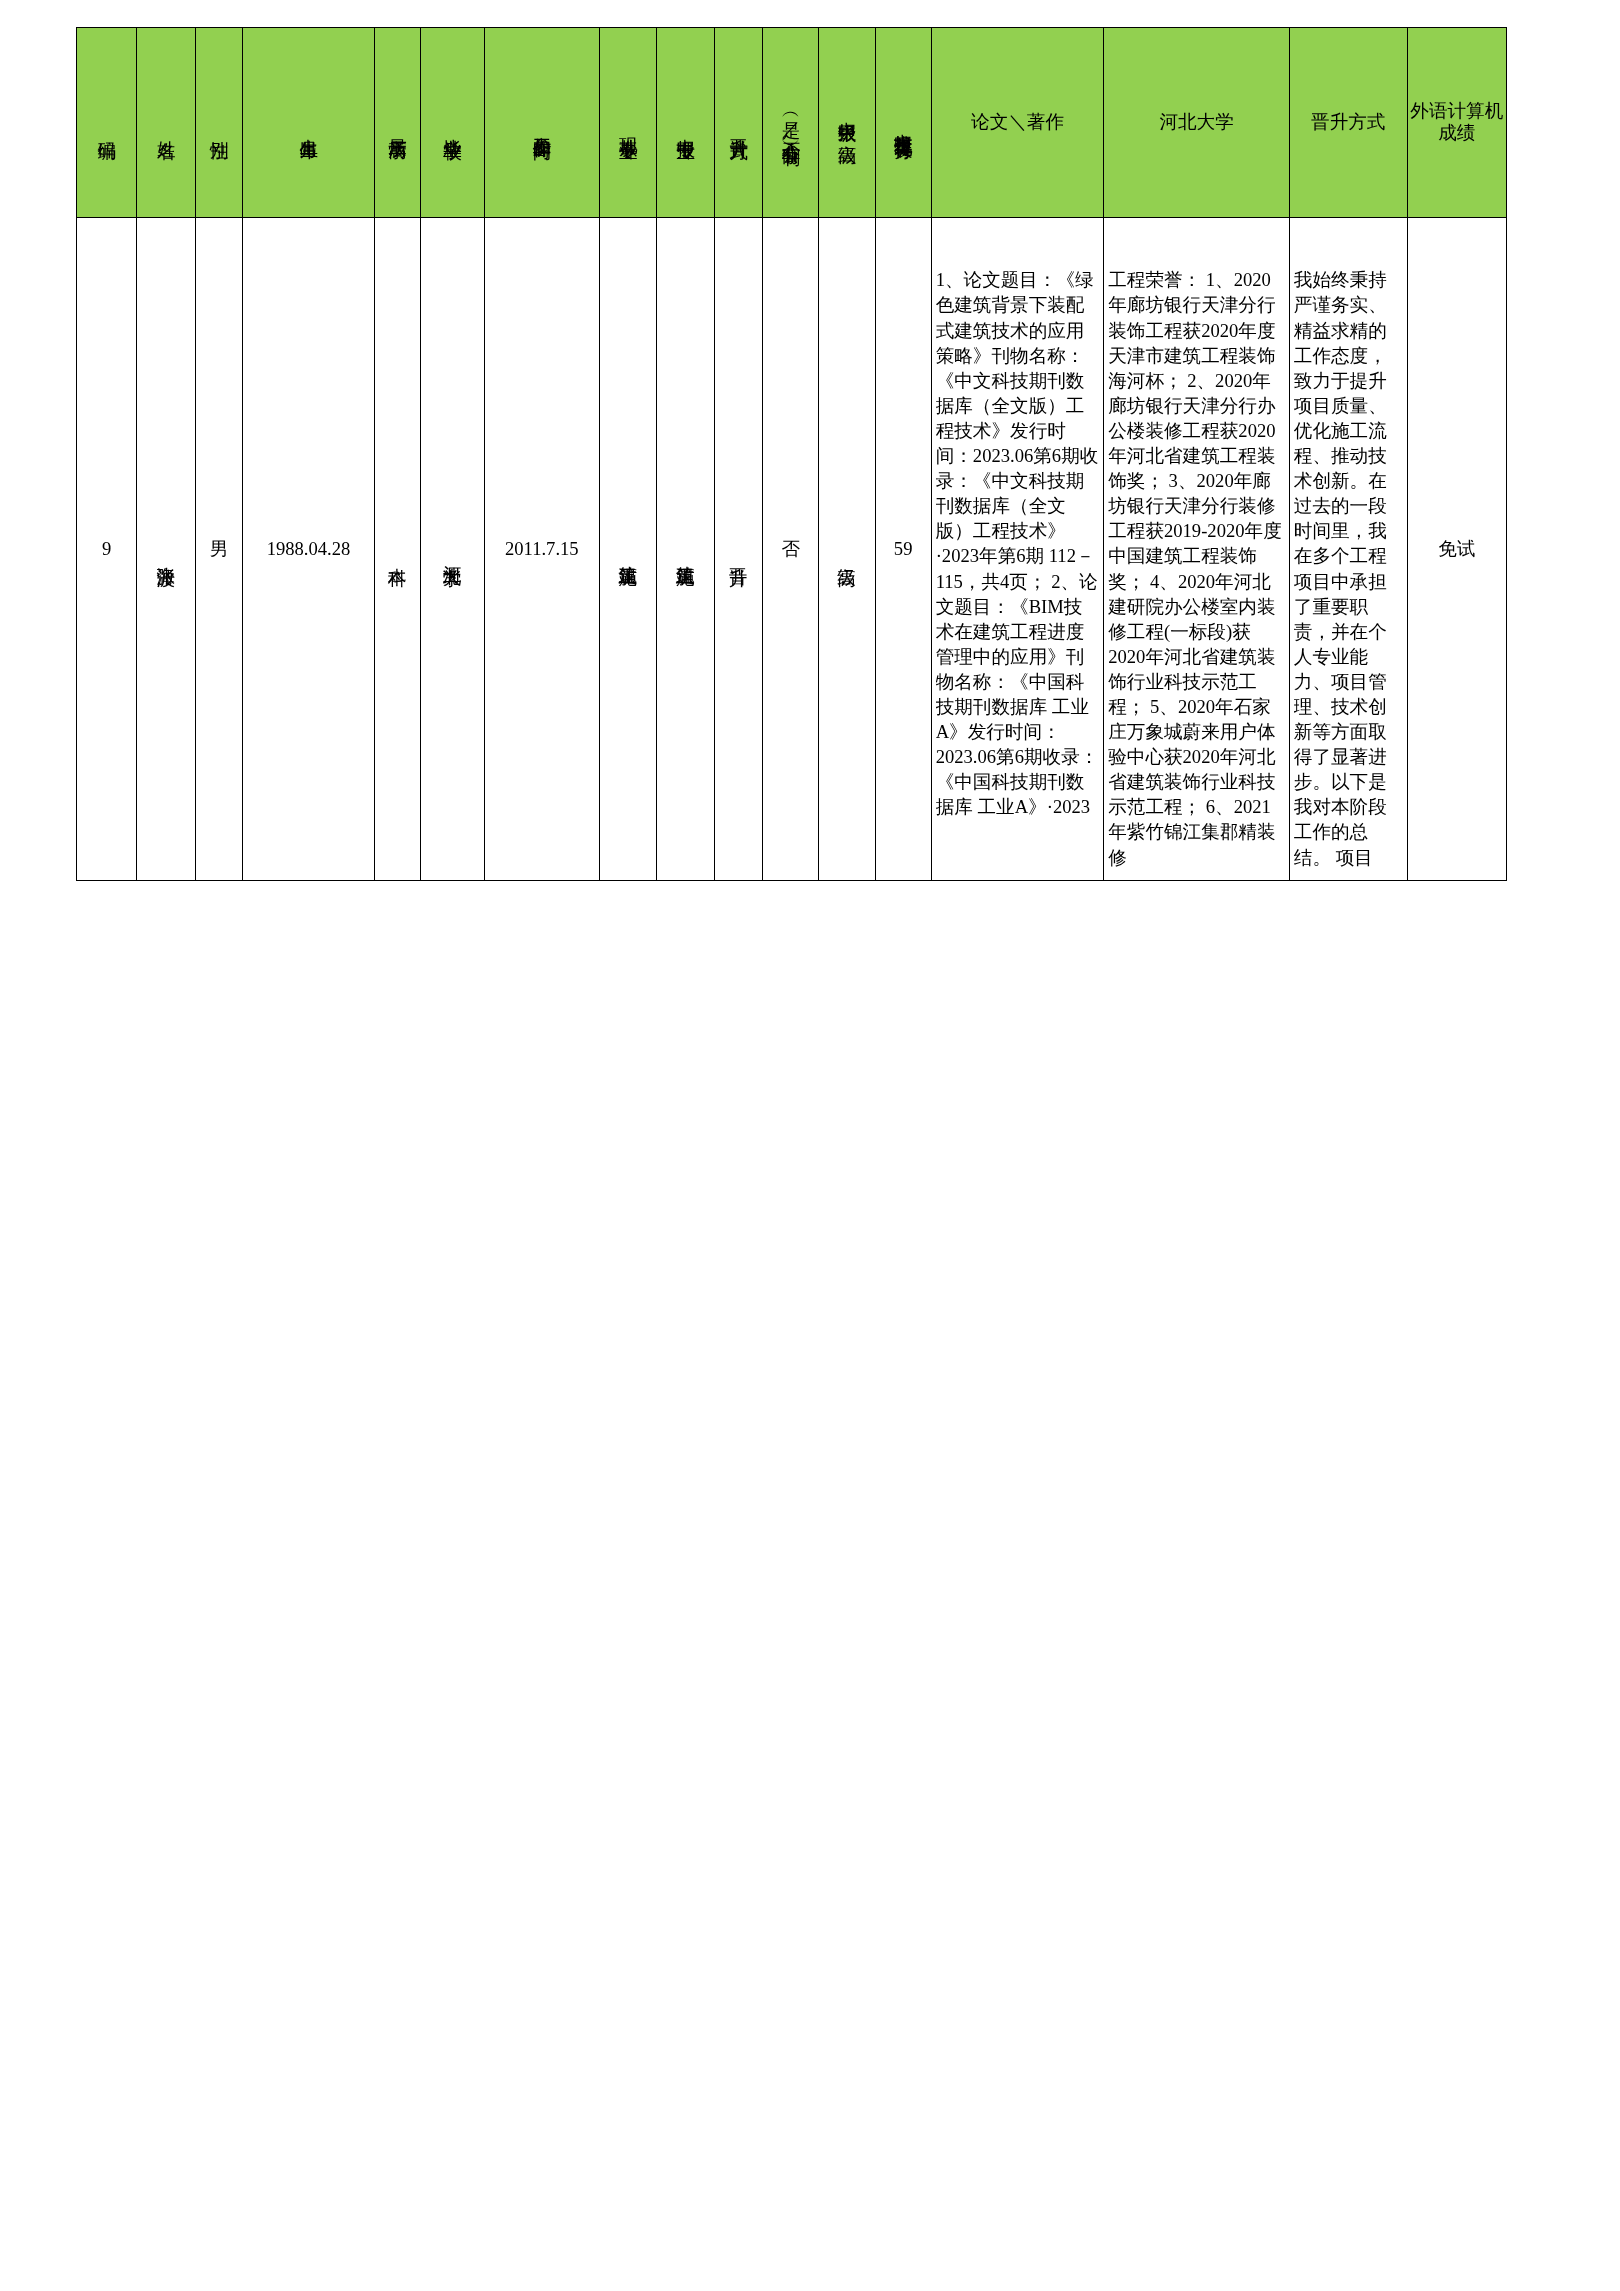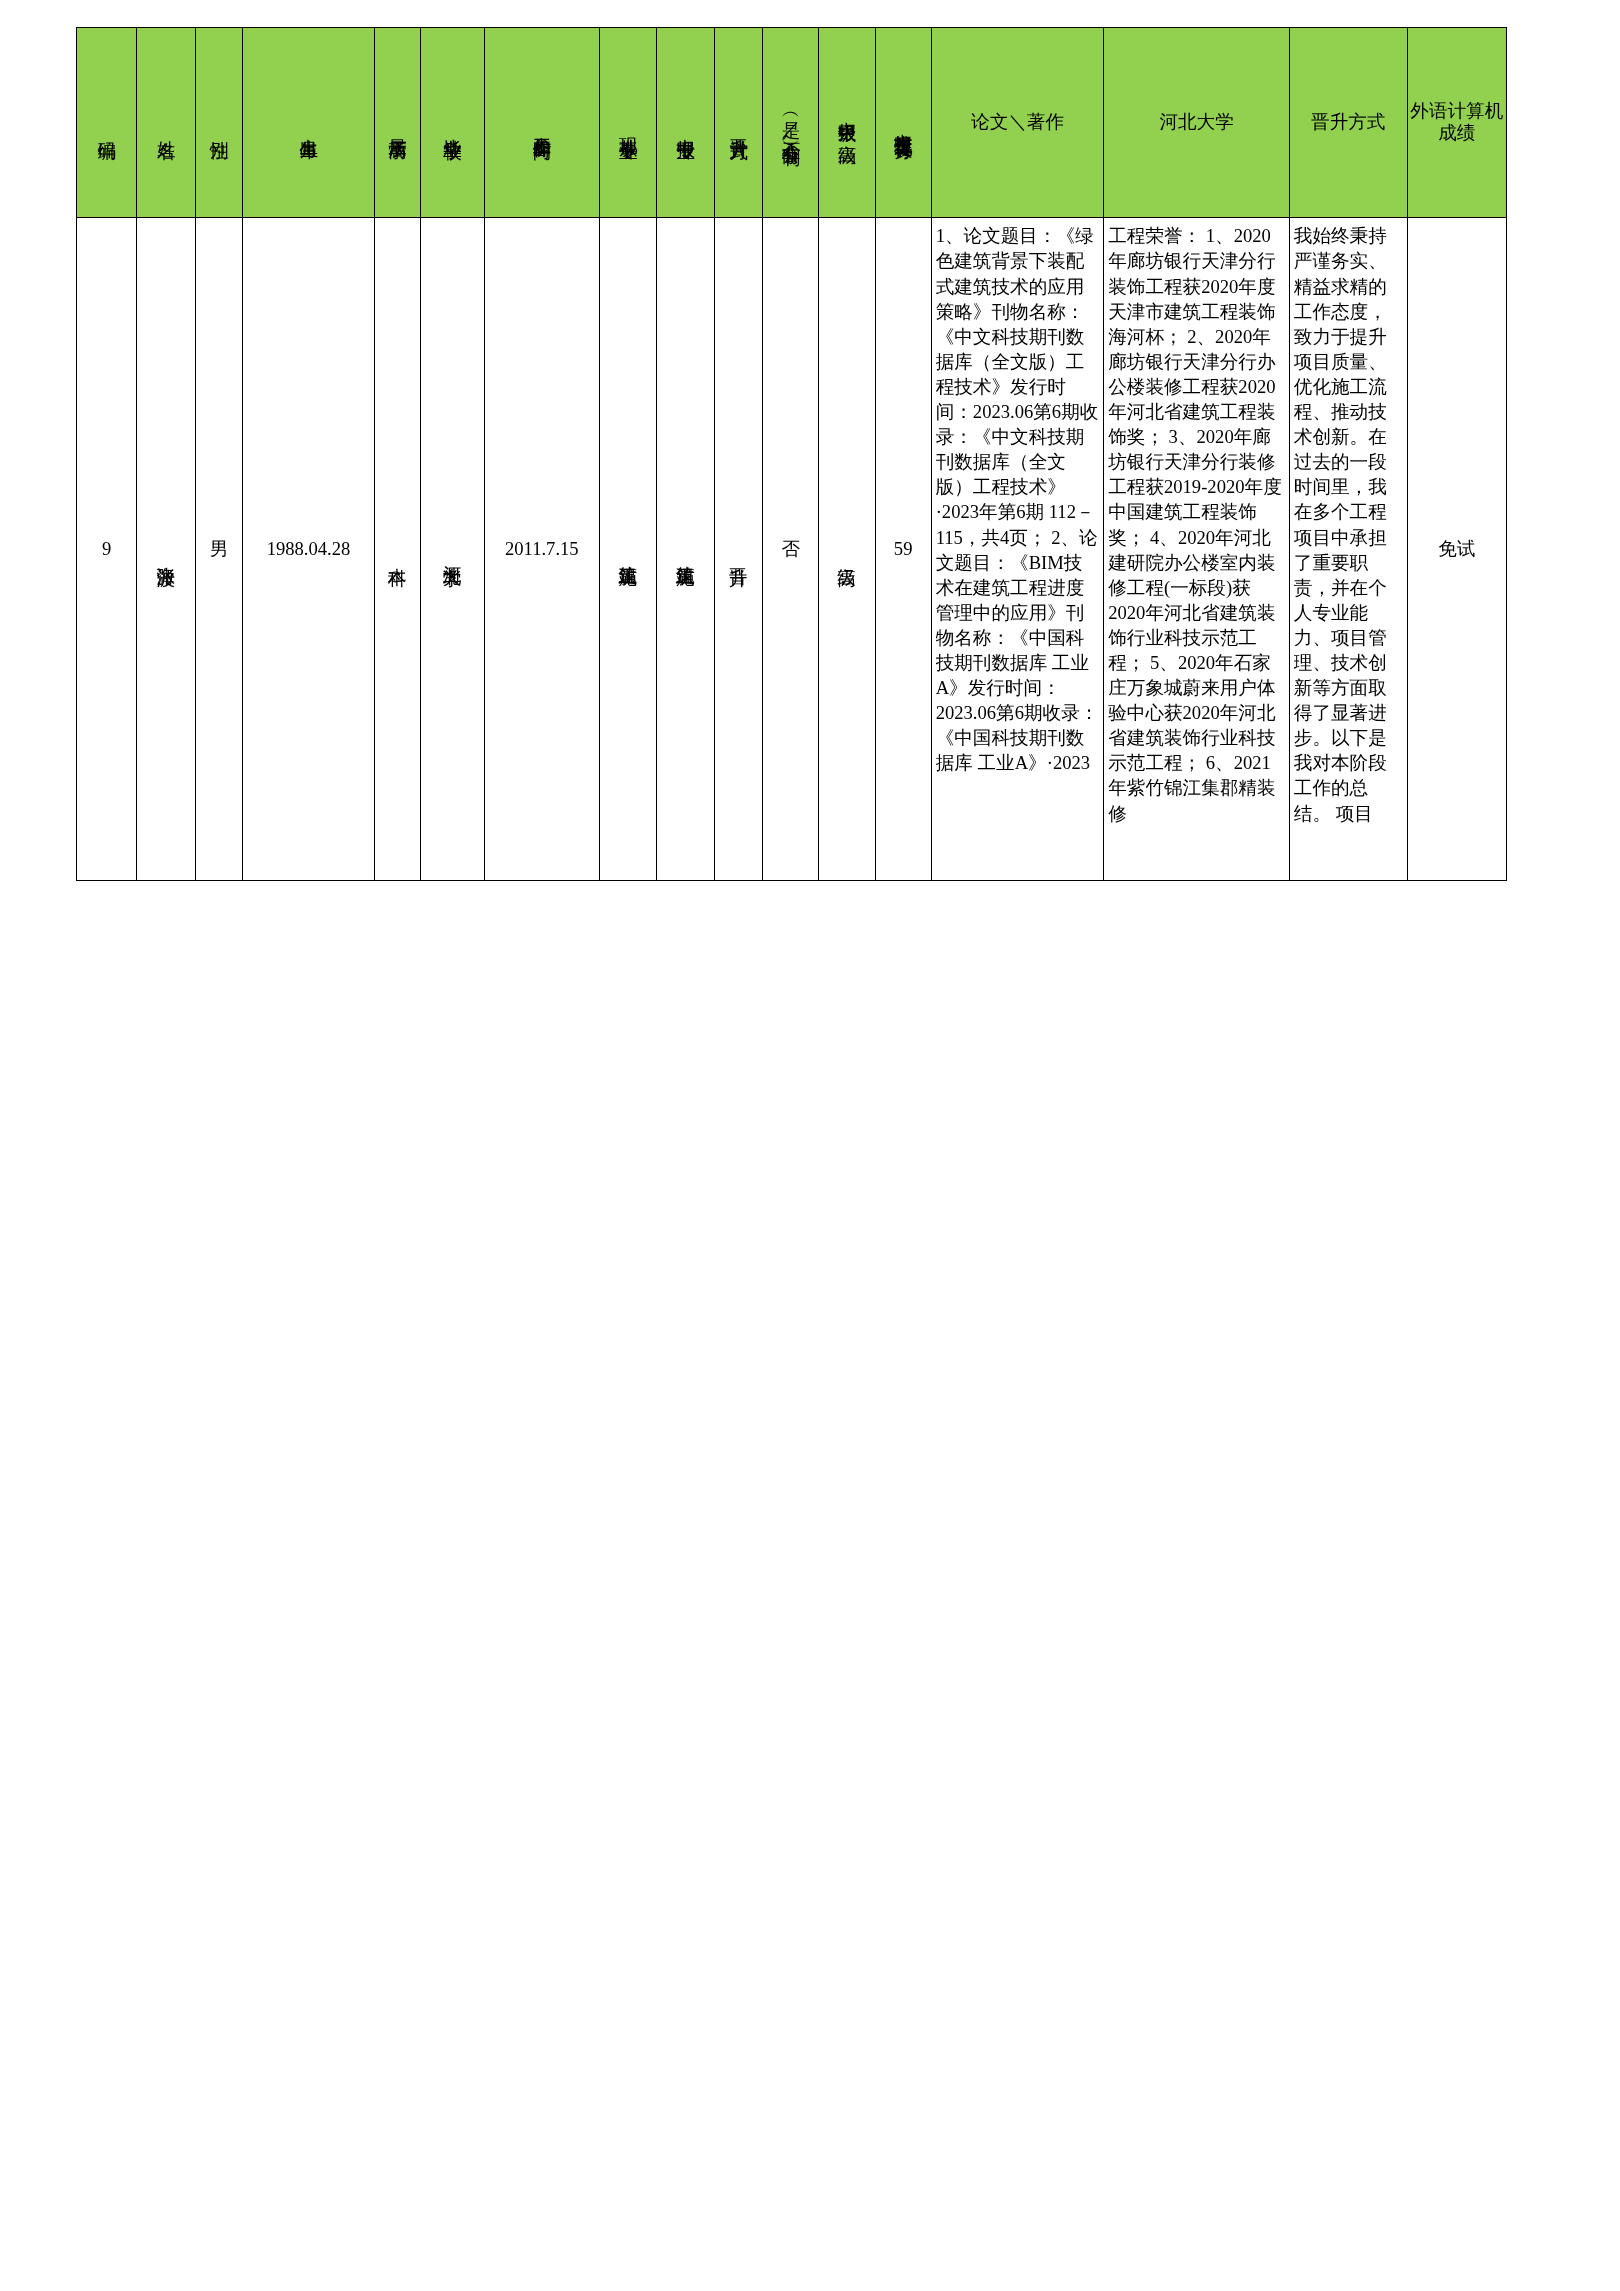--- a/index.html
+++ b/index.html
@@ -68,20 +68,21 @@
     text-align: left;
     font-size: 18.6px;
     line-height: 1.35;
     padding: 5.9px 2.9px 0 3.9px;
     overflow: hidden;
   }
   .clip {
     display: block;
     max-height: 649px;
     overflow: hidden;
+    margin-top: 44px;
   }
   .vcell {
     writing-mode: vertical-rl;
     text-orientation: upright;
     margin: 0 auto;
     line-height: 1.15;
     letter-spacing: 1px;
   }
   
   col.c-code    { width: 46px; }

